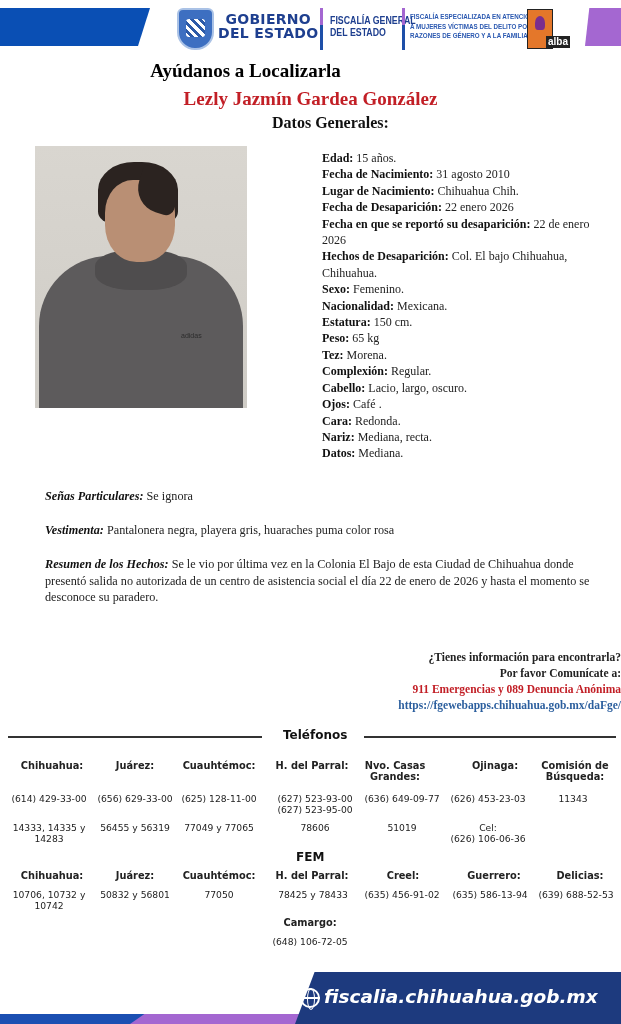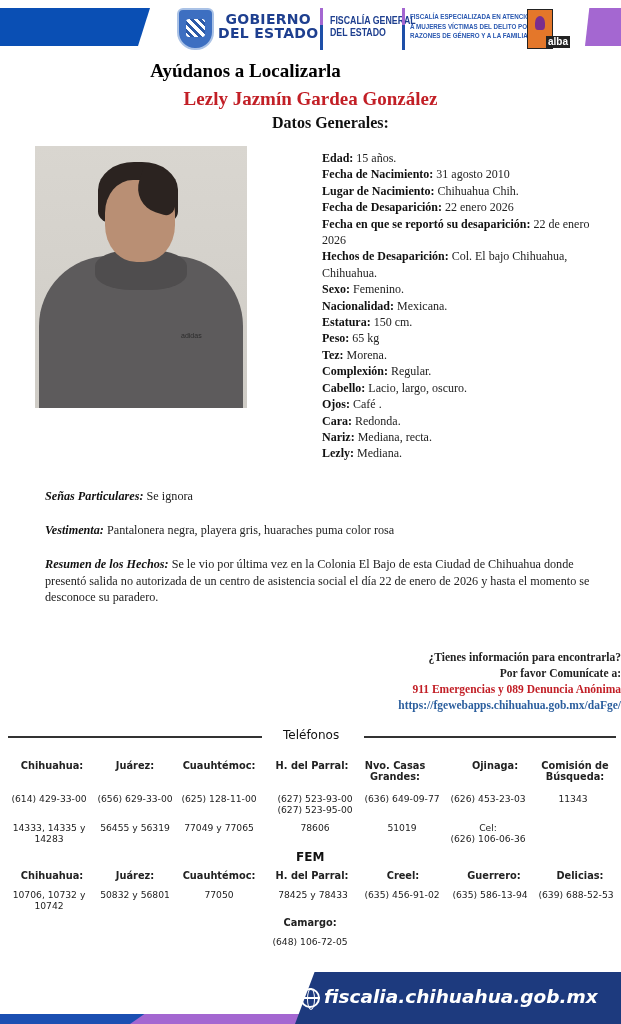--- a/index.html
+++ b/index.html
@@ -46,21 +46,21 @@
     .p3 { top: 556px; }
 
     
     .contact { position: absolute; left: 0; top: 649px; width: 621px; text-align: right; font-weight: bold; font-size: 11.5px; line-height: 16px; }
     .contact .q { color: #222; }
     .contact .red { color: #c21f26; }
     .contact .link { color: #2c5f9e; }
 
     
     .line { position: absolute; top: 736px; height: 2px; background: #333; }
-    .tel-title { position: absolute; left: 283px; top: 728px; font-family: "DejaVu Sans", sans-serif; font-weight: normal; font-size: 12px; color: #111; }
+    .tel-title { position: absolute; left: 283px; top: 728px; font-family: "DejaVu Sans", sans-serif; font-weight: bold; font-size: 12px; color: #111; }
     .grid { position: absolute; font-family: "DejaVu Sans", sans-serif; color: #222; }
     .cell { position: absolute; text-align: center; font-size: 9.2px; line-height: 11px; width: 96px; }
     .cell.h { font-weight: bold; font-size: 9.8px; }
     .fem-title { position: absolute; left: 296px; top: 850px; font-family: "DejaVu Sans", sans-serif; font-weight: bold; font-size: 12px; color: #111; }
 
     
     .foot-purple { position: absolute; left: 0; bottom: 0; width: 300px; height: 10px; background: #1b4fb2; }
     .foot-purple2 { position: absolute; left: 130px; bottom: 0; width: 180px; height: 10px; background: #a467d1; clip-path: polygon(8% 0, 100% 0, 100% 100%, 0 100%); }
     .foot-blue { position: absolute; left: 295px; top: 972px; width: 326px; height: 52px; background: #1d3a7e; clip-path: polygon(6% 0, 100% 0, 100% 100%, 0 100%); }
     .foot-url { position: absolute; left: 324px; top: 986px; font-family: "DejaVu Sans", sans-serif; font-weight: bold; font-style: italic; font-size: 18.5px; color: #ffffff; }
@@ -116,21 +116,21 @@
   <span class="row"><b>Sexo:</b><span> Femenino.</span></span>
   <span class="row"><b>Nacionalidad:</b><span> Mexicana.</span></span>
   <span class="row"><b>Estatura:</b><span> 150 cm.</span></span>
   <span class="row"><b>Peso:</b><span> 65 kg</span></span>
   <span class="row"><b>Tez:</b><span> Morena.</span></span>
   <span class="row"><b>Complexión:</b><span> Regular.</span></span>
   <span class="row"><b>Cabello:</b><span> Lacio, largo,  oscuro.</span></span>
   <span class="row"><b>Ojos:</b><span> Café .</span></span>
   <span class="row"><b>Cara:</b><span> Redonda.</span></span>
   <span class="row"><b>Nariz:</b><span> Mediana, recta.</span></span>
-  <span class="row"><b>Lezly:</b><span> Mediana.</span></span>
+  <span class="row"><b>Datos:</b><span> Mediana.</span></span>
 </div>
 
 <div class="para p1"><b>Señas Particulares:</b><span> Se ignora</span></div>
 <div class="para p2"><b>Vestimenta:</b><span> Pantalonera negra, playera gris, huaraches puma color rosa</span></div>
 <div class="para p3"><b>Resumen de los Hechos:</b><span> Se le vio por última vez en la Colonia El Bajo  de esta Ciudad de Chihuahua donde presentó salida no autorizada de un centro de asistencia social el día 22 de enero de 2026 y hasta el momento se desconoce su paradero.</span></div>
 
 <div class="contact">
   <div class="q">¿Tienes información para encontrarla?</div>
   <div class="q">Por favor Comunícate a:</div>
   <div class="red">911 Emergencias y 089 Denuncia Anónima</div>

